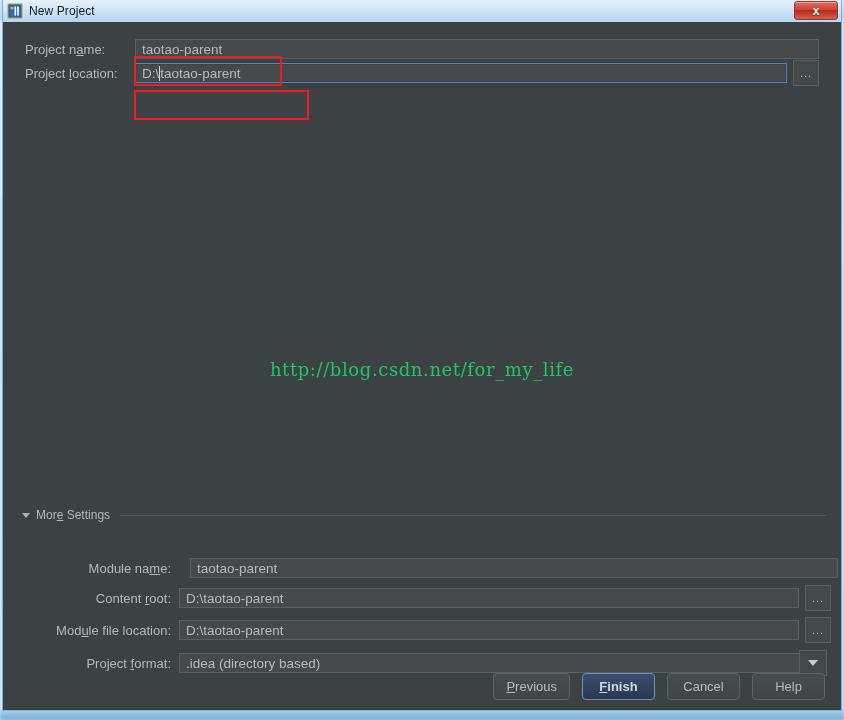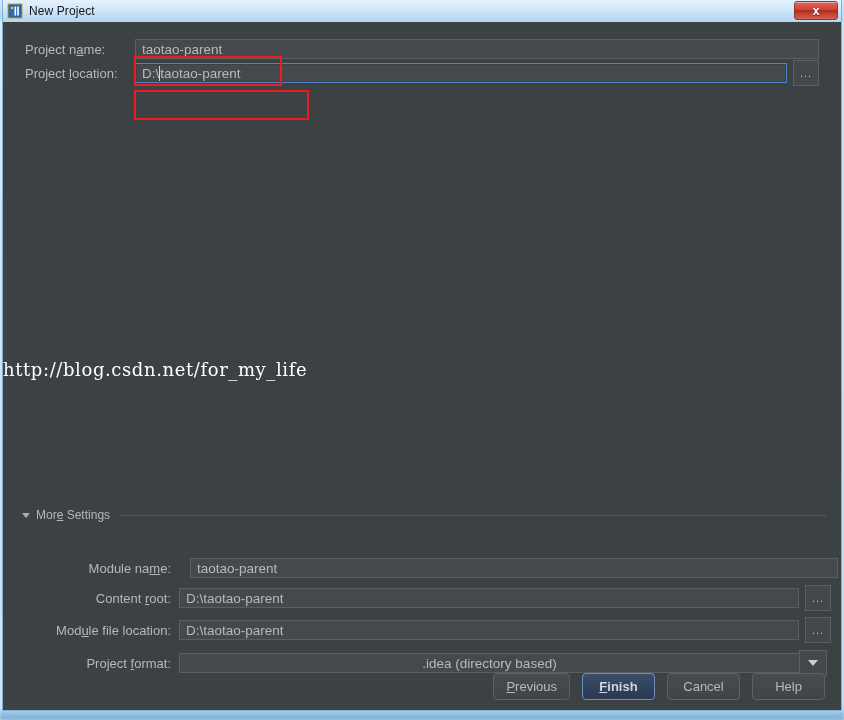--- a/index.html
+++ b/index.html
@@ -204,21 +204,22 @@
     border: 2px solid #ee1c21;
     pointer-events: none;
   }
   .annot-name { left: 131px; top: 34px; width: 148px; height: 30px; }
   .annot-loc  { left: 131px; top: 68px; width: 175px; height: 30px; }
 
   
   .watermark {
     position: absolute;
     left: 0; right: 0; top: 337px;
-    color: #ffffff;
+    text-align: center;
+    color: #22c55e;
     font-family: "DejaVu Serif", serif;
     font-size: 18px;
     letter-spacing: .6px;
     user-select: none;
   }
 
   
   .more-settings-hdr {
     position: absolute;
     left: 19px; top: 486px;
@@ -254,21 +255,21 @@
     padding-right: 8px;
     font-size: 13px;
   }
   .ms-row-1 { top: 533px; gap: 11px; }
   .ms-row-2 { top: 563px; }
   .ms-row-3 { top: 595px; }
   .ms-row-4 { top: 628px; }
   .ms-row-1 .field { width: 648px; }
   .ms-row-2 .field { width: 620px; }
   .ms-row-3 .field { width: 620px; }
-  .ms-row-4 .field { width: 620px; border-right: none; justify-content: center; }
+  .ms-row-4 .field { width: 620px; border-right: none; }
   .ms-row-2 .browse-btn, .ms-row-3 .browse-btn { margin-left: 6px; }
 
   
   .btnbar {
     position: absolute;
     right: 16px; bottom: 10px;
     display: flex;
     gap: 12px;
   }
   .btn {

